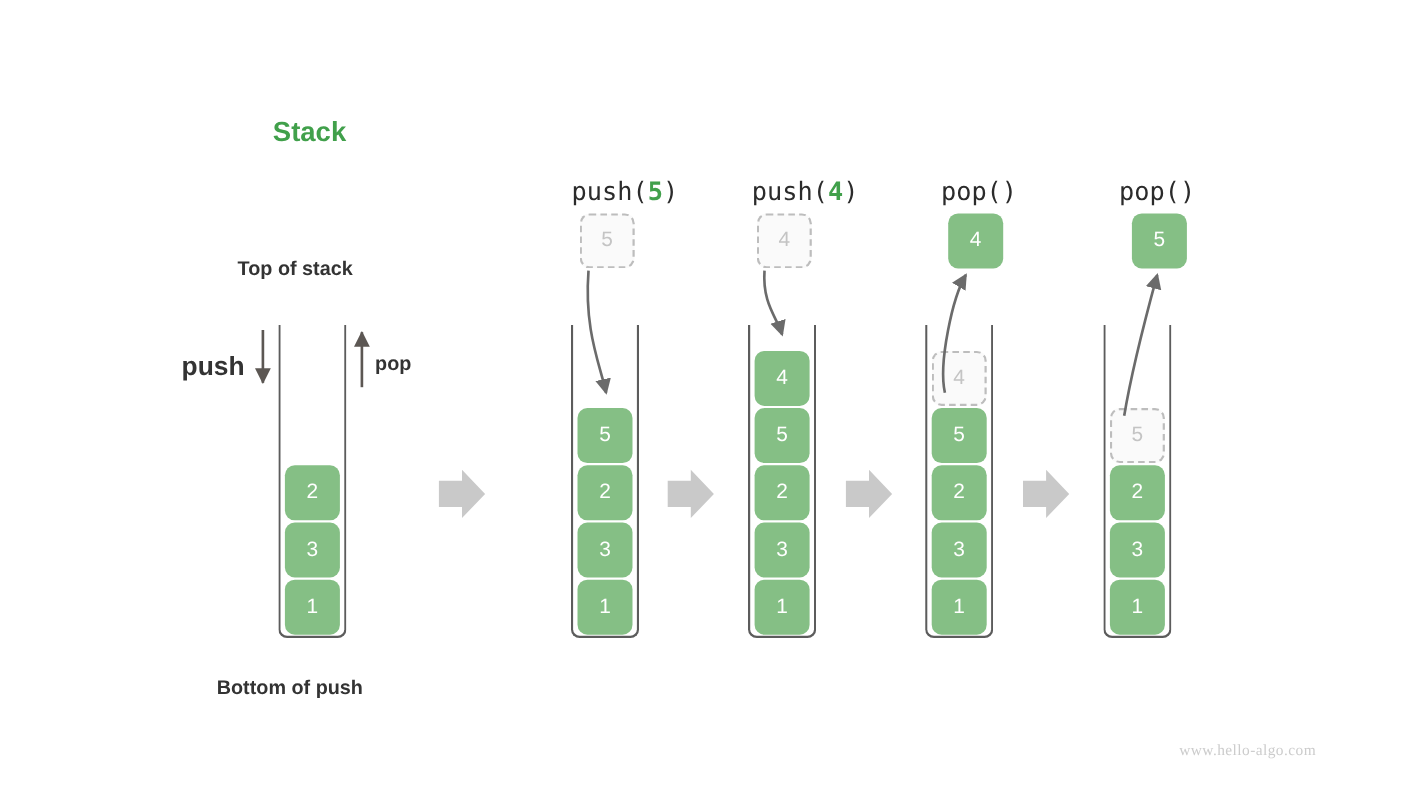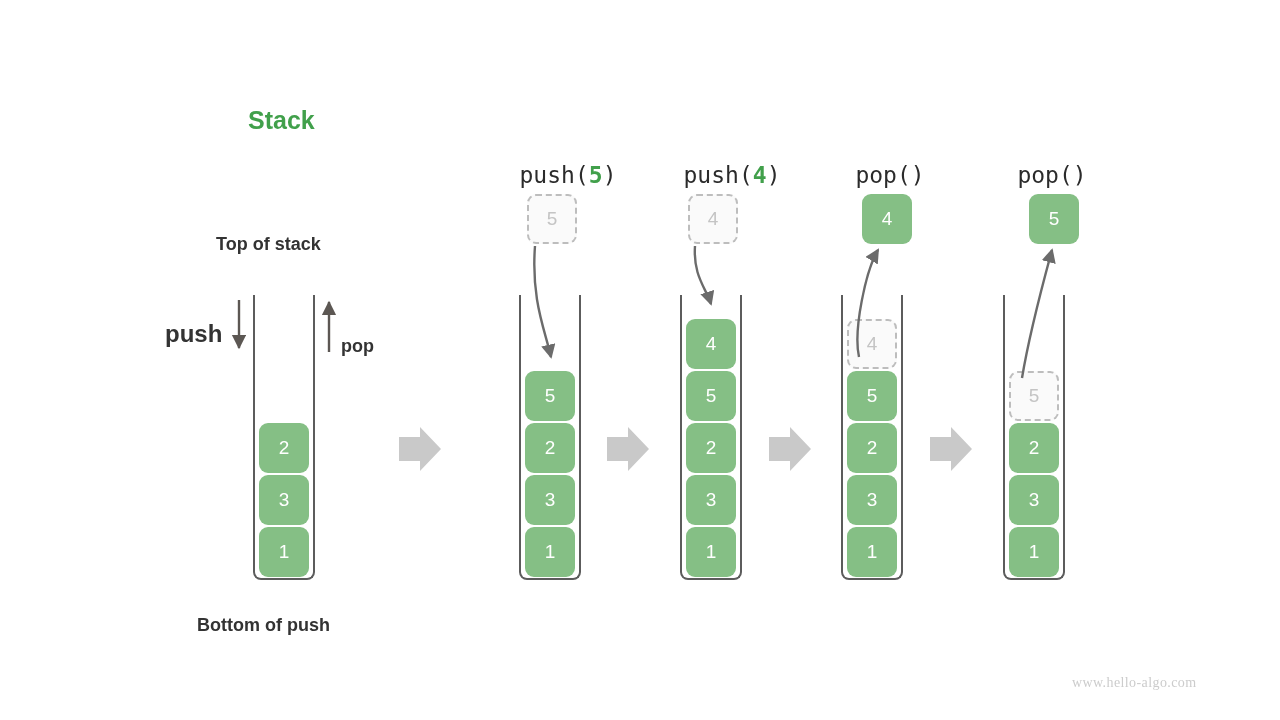--- a/index.html
+++ b/index.html
@@ -23,21 +23,21 @@
   }
   .label-bottom {
     position: absolute; left: 197px; top: 615px;
     font-size: 18px; font-weight: bold; color: #333333;
   }
   .label-push {
     position: absolute; left: 165px; top: 320px;
     font-size: 24px; font-weight: bold; color: #333333;
   }
   .label-pop {
-    position: absolute; left: 341px; top: 336px;
+    position: absolute; left: 341px; top: 320px;
     font-size: 18px; font-weight: bold; color: #333333;
   }
   .watermark {
     position: absolute; left: 1072px; top: 675px;
     font-family: Liberation Serif, serif;
     font-size: 14px; color: #cccccc; letter-spacing: 0.4px;
   }
 
   
   .op-caption {

